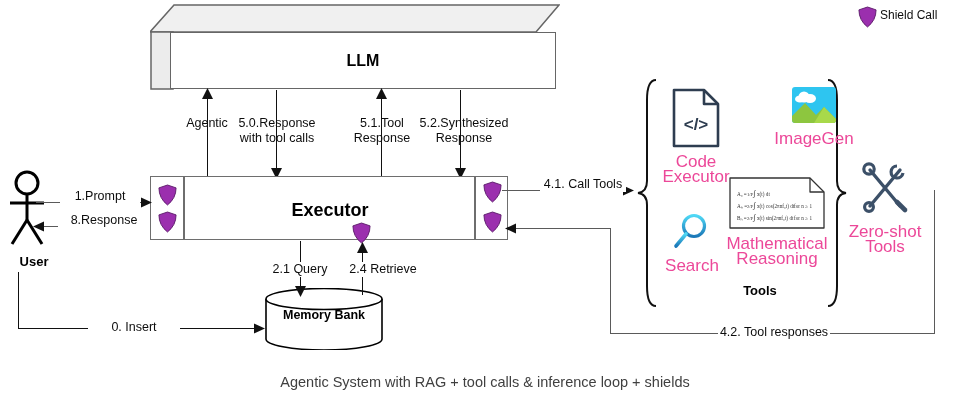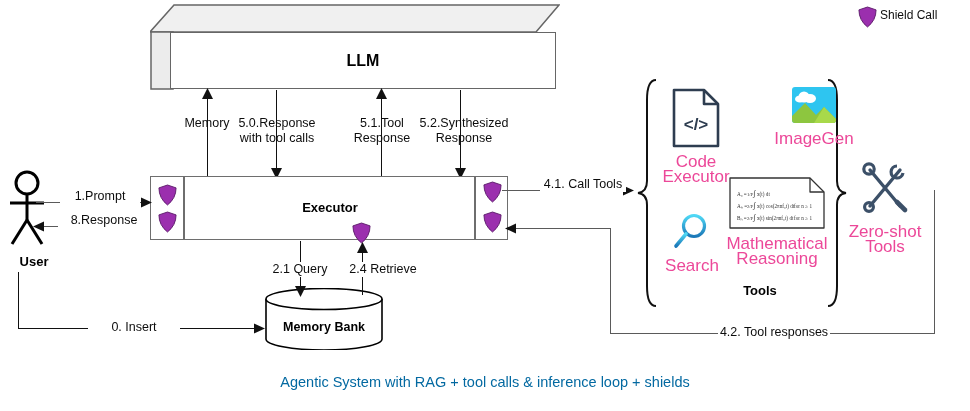--- a/index.html
+++ b/index.html
@@ -20,71 +20,71 @@
   #llm-top{position:absolute;left:0;top:0;width:410px;height:30px;}
   #llm-side{position:absolute;left:0;top:0;width:24px;height:86px;}
   #llm-label{position:absolute;left:20px;top:48px;width:386px;text-align:center;
        font-size:16px;font-weight:bold;}
 
   
   #executor{left:150px;top:176px;width:358px;height:64px;
        border:1.5px solid #6e6e6e;box-sizing:border-box;background:#fff;}
   #exec-div-l{left:183px;top:176px;height:64px;width:1.5px;background:#6e6e6e;}
   #exec-div-r{left:474px;top:176px;height:64px;width:1.5px;background:#6e6e6e;}
-  #exec-label{left:190px;top:200px;width:280px;text-align:center;font-size:13px;font-weight:bold;}
+  #exec-label{left:190px;top:200px;width:280px;text-align:center;font-size:18px;font-weight:bold;}
 
   
   .shield{position:absolute;width:19px;height:22px;}
 
   
   #user-fig{left:6px;top:170px;width:56px;height:80px;}
   #user-label{left:4px;top:254px;width:60px;text-align:center;font-size:13px;font-weight:bold;}
 
   
   #membank{left:265px;top:288px;width:118px;height:62px;}
-  #mem-label{left:265px;top:320px;width:118px;text-align:center;font-size:12.5px;font-weight:bold;}
+  #mem-label{left:265px;top:308px;width:118px;text-align:center;font-size:12.5px;font-weight:bold;}
 
   
   #tools-brace-l{left:636px;top:78px;width:22px;height:230px;}
   #tools-brace-r{left:826px;top:78px;width:22px;height:230px;}
   #tools-title{left:700px;top:283px;width:120px;text-align:center;font-size:13px;font-weight:bold;}
 
   .tool{position:absolute;text-align:center;}
   .tool .tlabel{font-size:17px;line-height:15px;margin-top:2px;color:#ec4899;text-align:center;}
 
   #t-code{left:646px;top:88px;width:100px;}
   #t-image{left:762px;top:85px;width:104px;}
   #t-math{left:718px;top:176px;width:118px;}
   #t-zero{left:836px;top:162px;width:98px;}
   #t-search{left:654px;top:212px;width:76px;}
   #legend-label{left:880px;top:8px;font-size:12px;}
 
   
-  #caption{left:0;top:374px;width:970px;text-align:center;font-size:14.5px;color:#0369a1;}
+  #caption{left:0;top:374px;width:970px;text-align:center;font-size:14.5px;color:#404040;}
 </style>
 </head>
 <body>
 
 <div class="abs" id="llm-wrap">
   <svg id="llm-top" viewBox="0 0 410 30">
     <polygon points="0,28 24,1 409,1 386,28" fill="#f0f0f0" stroke="#666" stroke-width="1.5"></polygon>
   </svg>
   <svg id="llm-side" viewBox="0 0 24 86">
     <polygon points="1,28 1,85 23,85 23,28" fill="#ececec" stroke="#666" stroke-width="1.5"></polygon>
   </svg>
   <div id="llm-front"></div>
   <div id="llm-label">LLM</div>
 </div>
 
 <div class="ln vline blk abs" style="left:207px;top:92px;height:84px;"></div>
 <svg class="abs" style="left:201px;top:88px;width:13px;height:12px;">
     <polygon points="6.5,0 12,11 1,11" fill="#111"></polygon>
   </svg>
 <div class="lbl wrap abs" style="left:141px;top:116px;width:132px;">
-  <div>Memory</div>
+  <div>Agentic</div>
 </div>
 
 <div class="ln vline blk abs" style="left:276px;top:90px;height:84px;"></div>
 <svg class="abs" style="left:270px;top:167px;width:13px;height:12px;">
     <polygon points="6.5,12 12,1 1,1" fill="#111"></polygon>
   </svg>
 <div class="lbl wrap abs" style="left:215px;top:116px;width:124px;">
   <div>5.0.Response</div>
   <div>with tool calls</div>
 </div>

